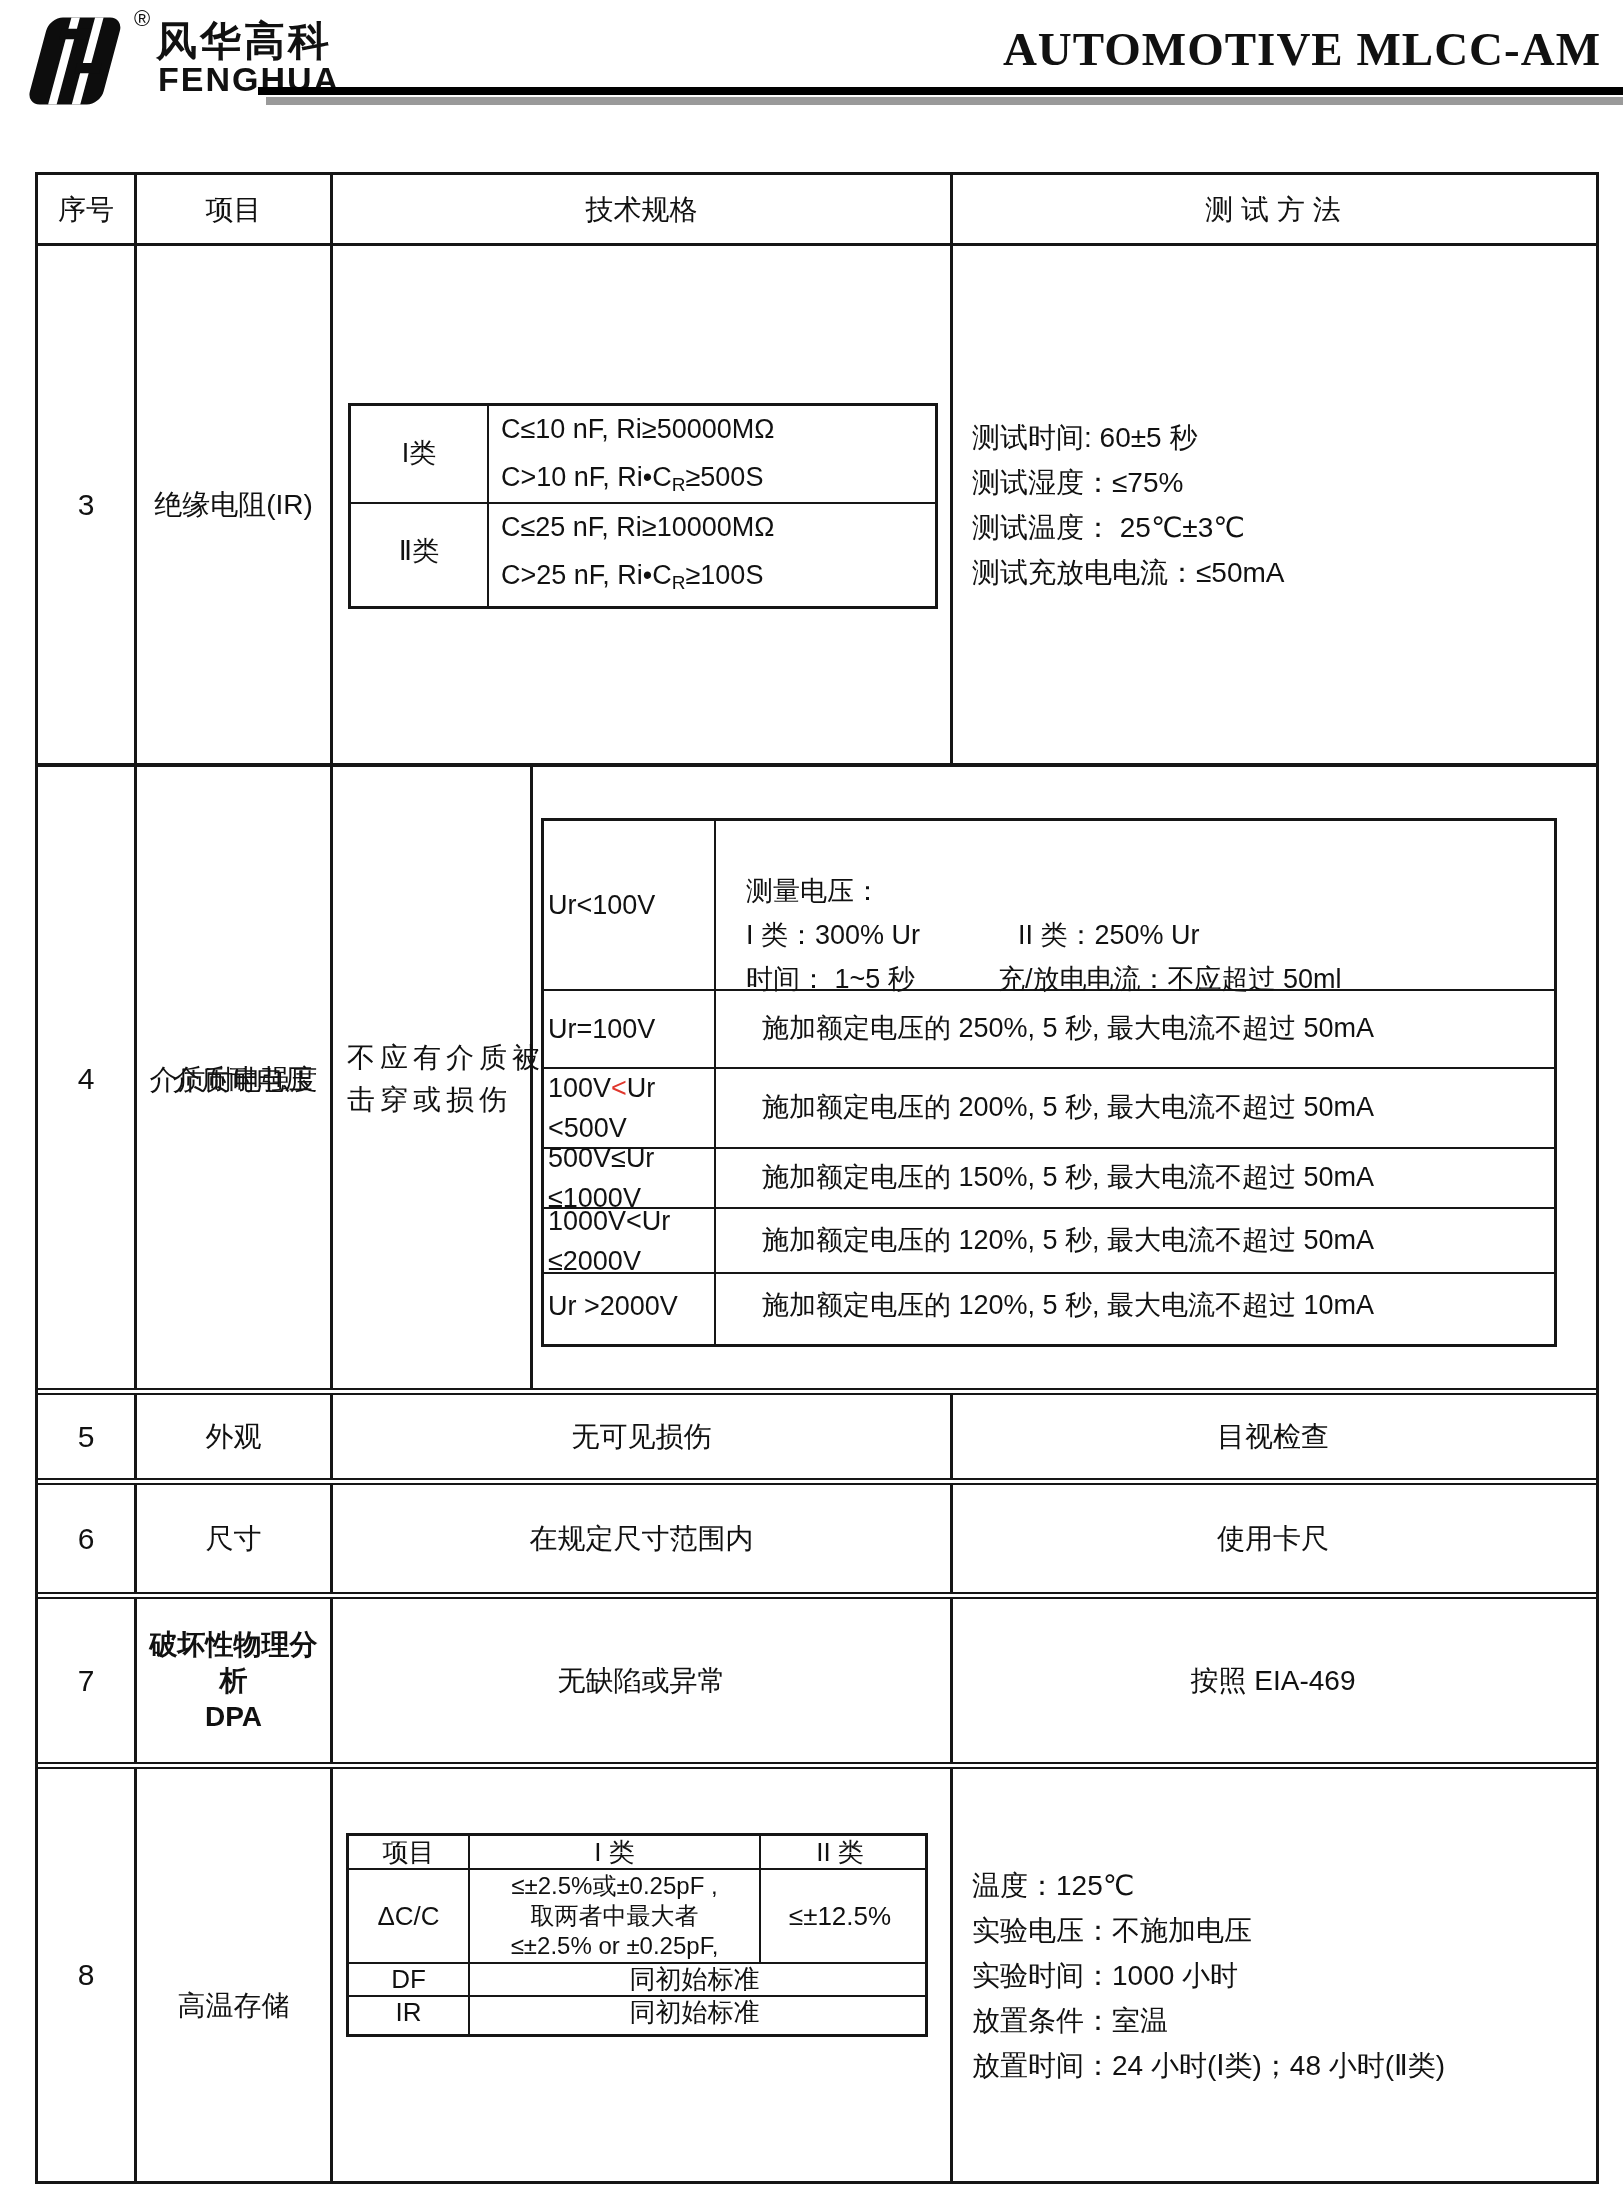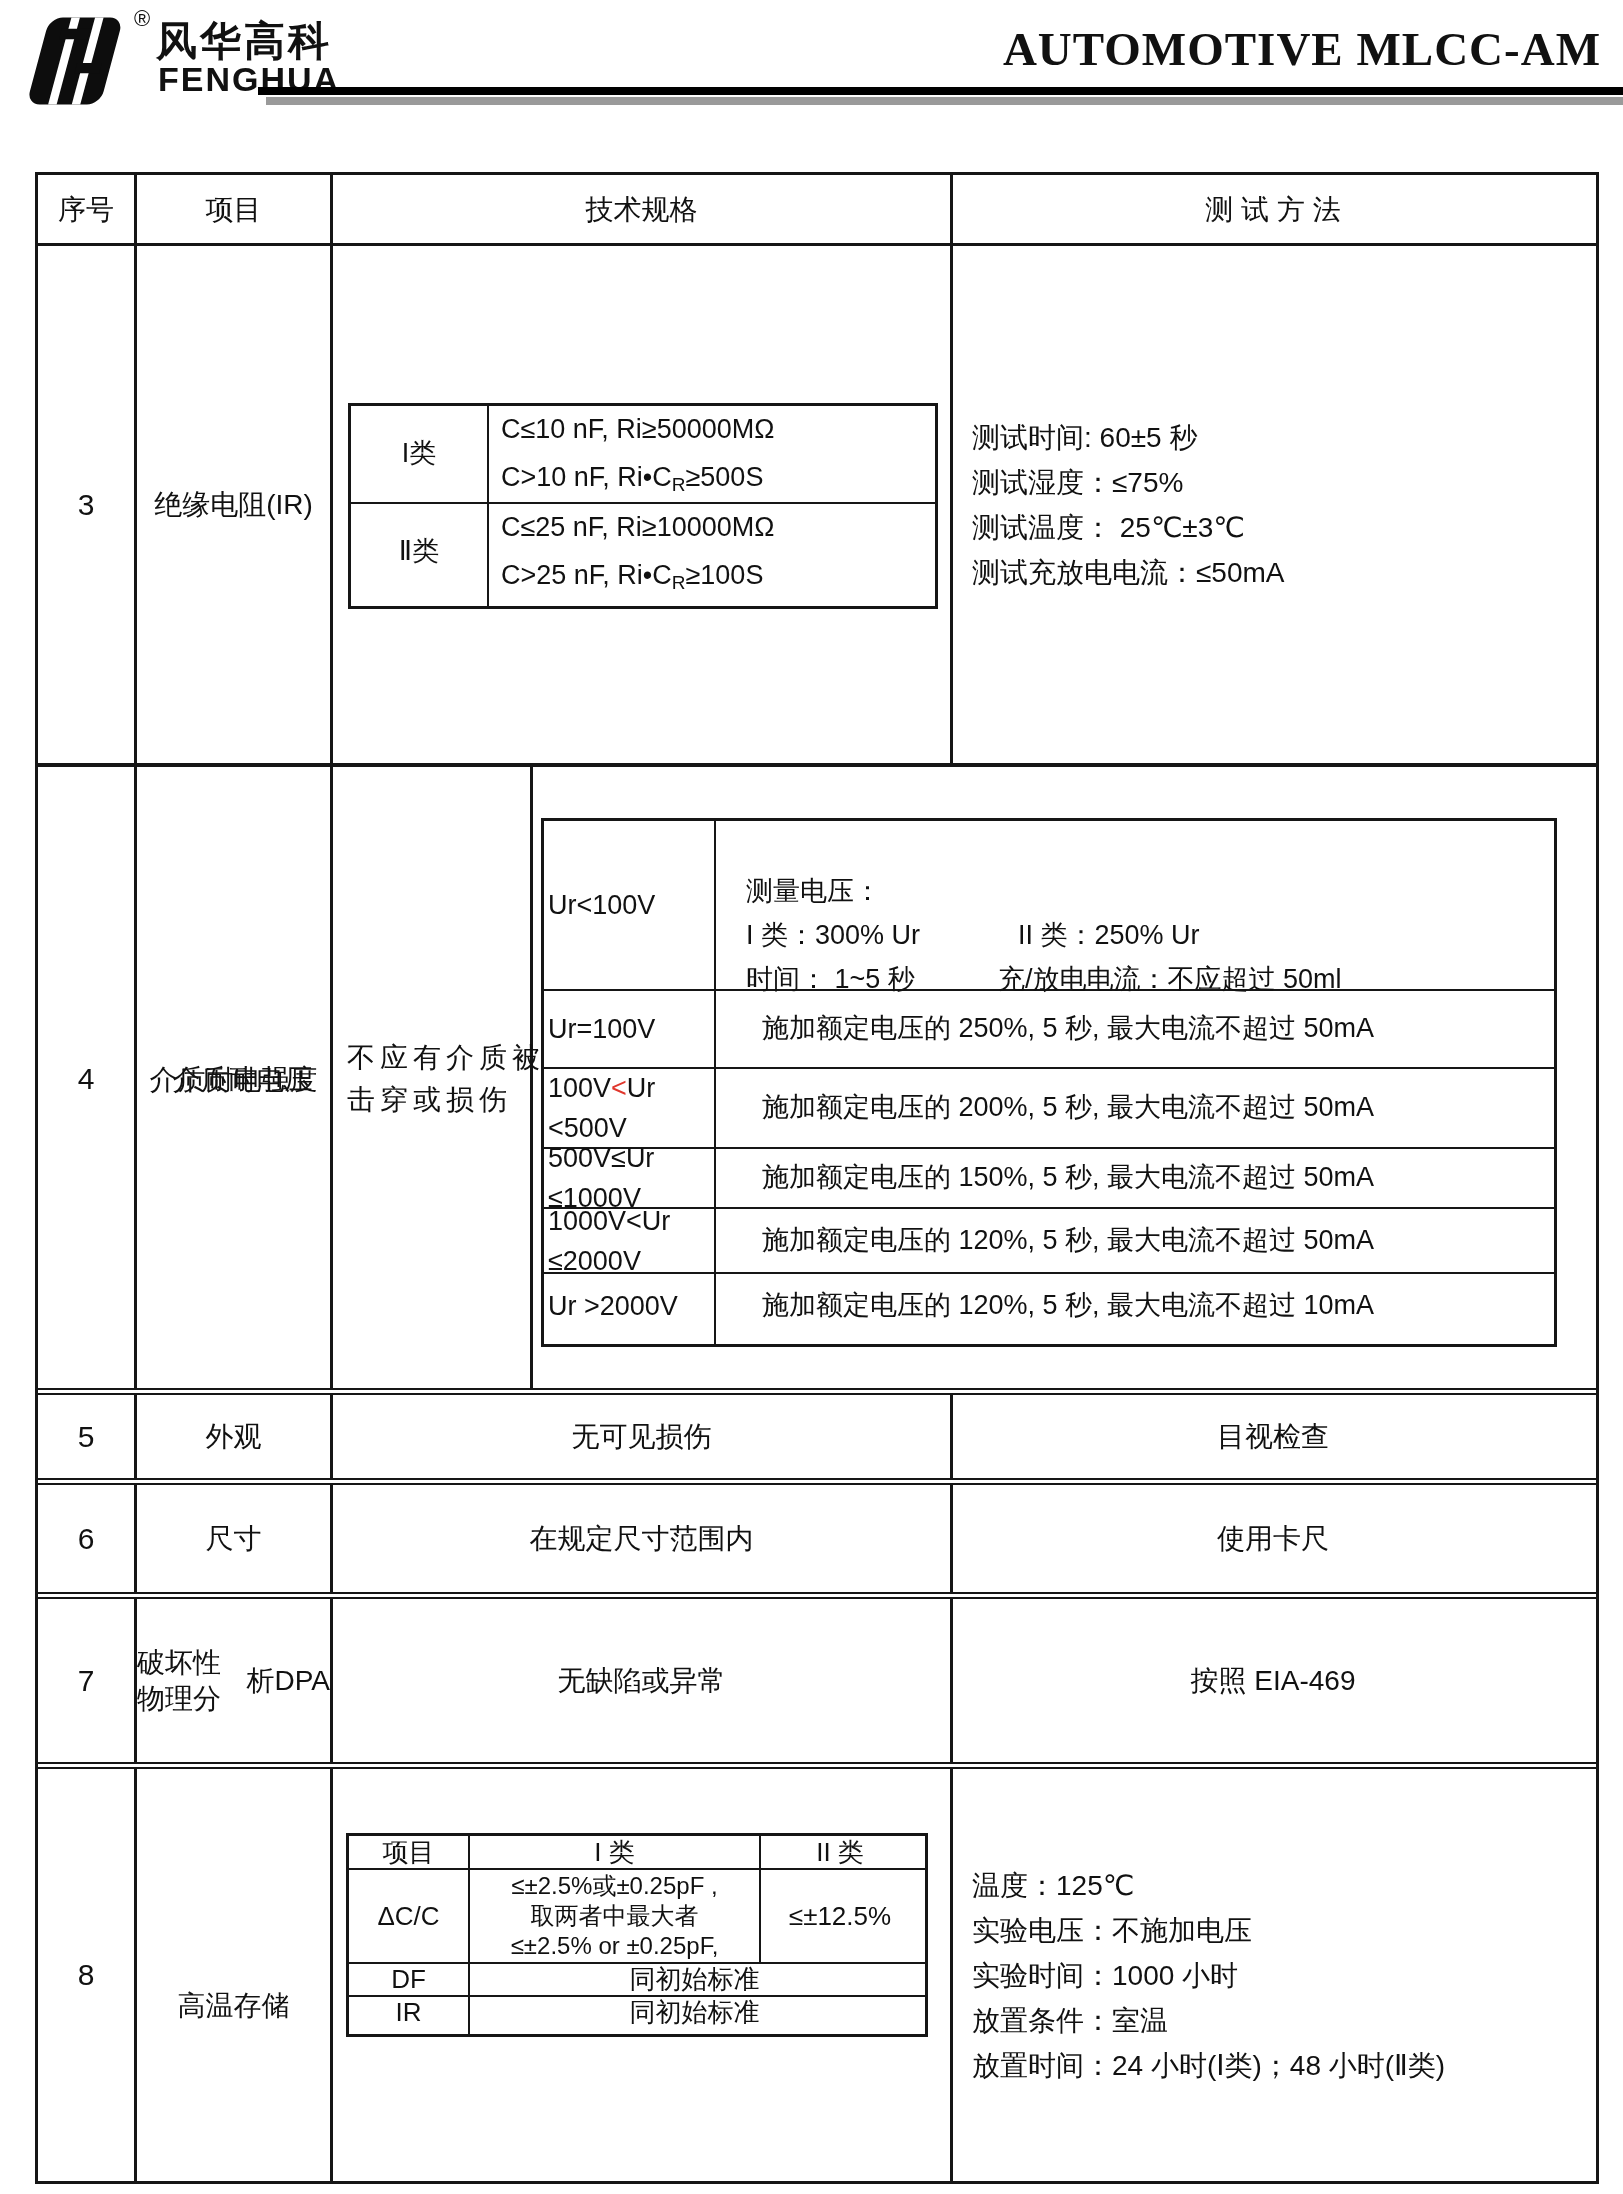--- a/index.html
+++ b/index.html
@@ -37,21 +37,21 @@
   .cond div{line-height:40px;white-space:nowrap;}
   .spec{justify-content:flex-start;padding-left:46px;box-sizing:border-box;font-size:27px;white-space:nowrap;}
   .spec1{display:block;padding:24px 0 0 30px;box-sizing:border-box;font-size:27px;}
   .spec1 div{line-height:44px;white-space:nowrap;}
   .w272{display:inline-block;width:272px;}
   .w252{display:inline-block;width:252px;}
   .irc{flex-direction:column;align-items:flex-start;justify-content:center;gap:14px;
        padding-left:12px;box-sizing:border-box;font-size:27px;white-space:nowrap;}
   .hts-f{font-size:26px;}
   .dcc1{flex-direction:column;font-size:24px;line-height:30px;}
-  .item7{flex-direction:row;line-height:36px;}
+  .item7{flex-direction:column;line-height:36px;font-weight:bold;}
 </style>
 </head>
 <body>
 
 <div class="page">
 
   <svg class="logo-svg" viewBox="0 0 110 100">
     <g transform="translate(24,0) skewX(-15)">
       <rect x="0" y="4" width="78" height="92" rx="14" fill="#0d0d0d"></rect>
       <rect x="23" y="4" width="9" height="92" fill="#fff"></rect>

